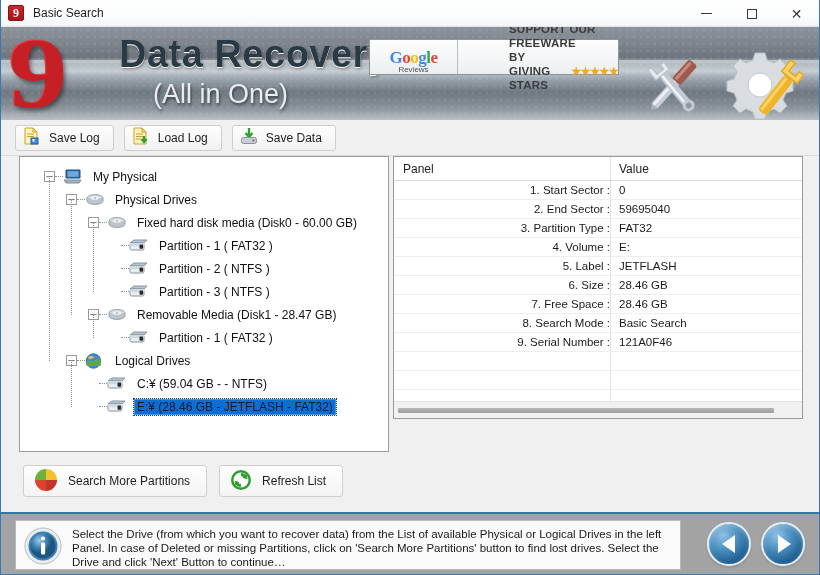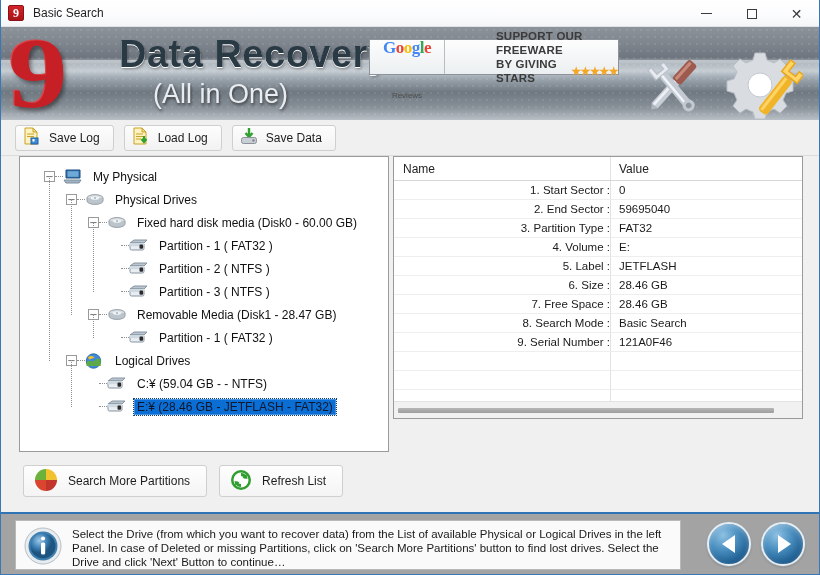--- a/index.html
+++ b/index.html
@@ -102,24 +102,23 @@
   }
   .gbanner {
     position: absolute; left: 368px; top: 12px;
     width: 250px; height: 36px;
     background: linear-gradient(to bottom,#fdfdfd,#eceff1);
     border: 1px solid #8d9399;
     display: flex; align-items: center;
     z-index: 3;
   }
   .g-left {
-    width: 75px; height: 100%;
-    display: flex; flex-direction: column; align-items: center; justify-content: flex-start;
+    width: 88px; height: 100%;
+    display: flex; flex-direction: column; align-items: center; justify-content: flex-end;
     border-right: 1px solid #b8bdc2;
-    gap: 36px;
   }
   .g-word { font: bold 17px "Liberation Serif", serif; line-height: 15px; letter-spacing: -.5px; }
   .g-word .b { color:#4285F4 } .g-word .r { color:#EA4335 }
   .g-word .y { color:#FBBC05 } .g-word .g { color:#34A853 }
   .g-rev { font-size: 8px; color: #4d4d4d; line-height: 9px; }
   .g-right { flex: 1; padding-left: 7px; margin-left: 44px; }
   .g-l1, .g-l2 { font: bold 11.5px "Liberation Sans", sans-serif; color: #3b3b3b; letter-spacing: .2px; line-height: 14px; }
   .g-l2 { display: flex; align-items: center; }
   .stars { color: #f5a623; font-size: 11px; letter-spacing: -.5px; margin-left: 2px; }
 
@@ -538,21 +537,21 @@
           <div class="vline" style="left: 29px; top: 19px; height: 185px;"></div>
           <div class="vline" style="left: 51px; top: 42px; height: 116px;"></div>
           <div class="vline" style="left: 73px; top: 65px; height: 70px;"></div>
           <div class="vline" style="left: 73px; top: 157px; height: 24px;"></div>
           <div class="vline" style="left: 51px; top: 203px; height: 47px;"></div>
         </div>
     </div>
 
     <div class="right-panel">
       <div class="grid-head">
-        <div class="col-name">Name</div>
+        <div class="col-name">Panel</div>
         <div class="col-val">Value</div>
       </div>
       <div id="details-rows">
           <div class="grow">
             <div class="n">1. Start Sector :</div>
             <div class="v">0</div>
           </div>
           <div class="grow">
             <div class="n">2. End Sector :</div>
             <div class="v">59695040</div>

